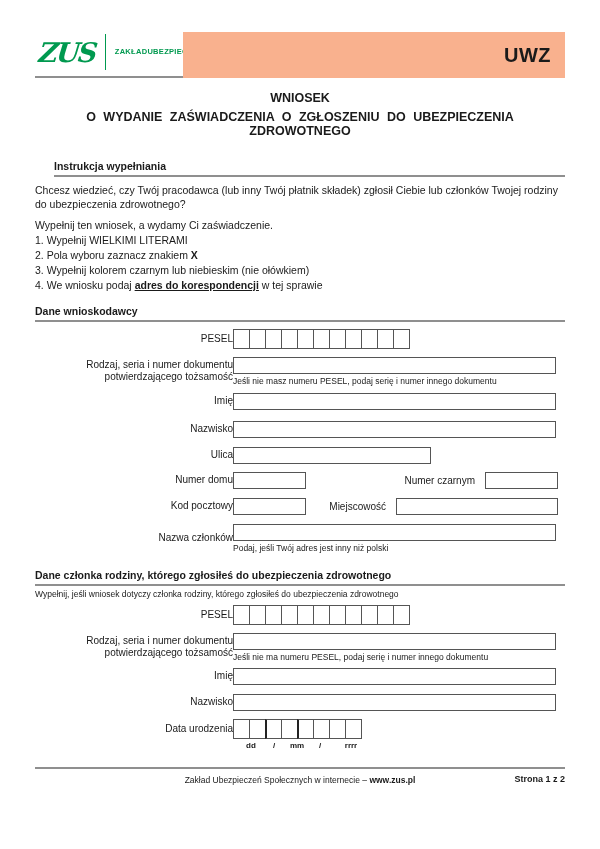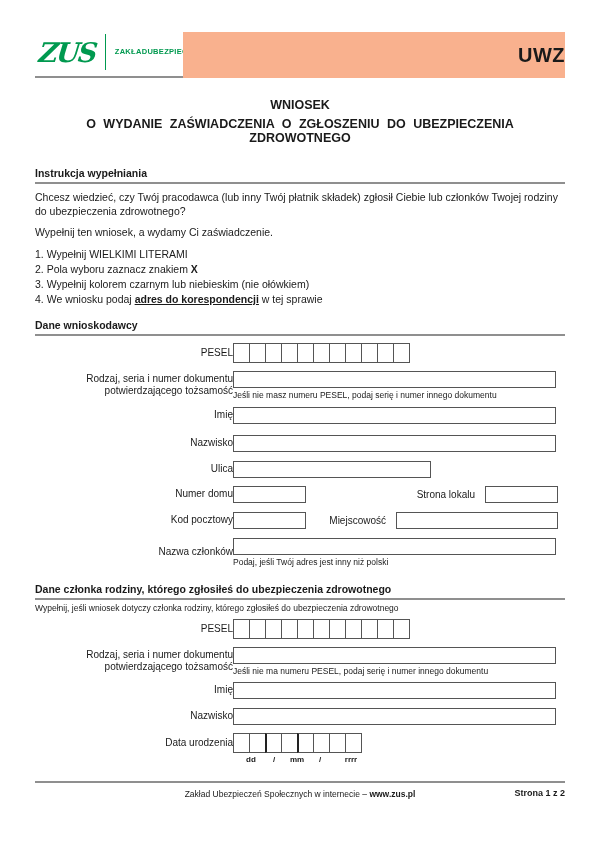--- a/index.html
+++ b/index.html
@@ -35,37 +35,38 @@
   .logo-divider { width: 1px; height: 36px; background: var(--green); }
   .logo-lines {
     display: flex; flex-direction: row;
     font-size: 7.5px; font-weight: bold; line-height: 9.5px;
     letter-spacing: 0.3px; color: var(--green);
   }
   .code-bar {
     position: absolute; left: 148px; right: 0; top: 7px; bottom: -2px;
     background: var(--orange);
     display: flex; align-items: center; justify-content: flex-end;
+    padding-right: 14px;
   }
   .code-text {
     font-size: 20px; font-weight: bold; letter-spacing: 0.5px; color: #1a1a1a;
   }
   
   .content { margin: 0 35px; }
-  .title1 { margin-top: 20px; text-align: center; font-weight: bold; font-size: 12.5px; }
+  .title1 { margin-top: 13px; text-align: center; font-weight: bold; font-size: 12.5px; }
   .title2 { margin-top: 5px;  text-align: center; font-weight: bold; font-size: 12.5px; word-spacing: 4px; }
   .sec-head {
     font-size: 10.5px; font-weight: bold;
     padding-bottom: 3px; border-bottom: 2px solid #8f8f8f;
   }
-  .mt-instr { margin-top: 22px; }
+  .mt-instr { margin-top: 22px; margin-left: 19px; }
   .mt-s1 { margin-top: 12px; }
   .mt-s2 { margin-top: 16px; }
   .intro { margin-top: 7px; font-size: 10.5px; line-height: 1.32; }
-  .ilist { margin-top: 7px; font-size: 10.5px; line-height: 1.43; }
+  .ilist { font-size: 10.5px; line-height: 1.43; }
   .u { text-decoration: underline; }
   .subtitle { margin-top: 3px; font-size: 8.5px; }
   
   .row {
     display: grid; grid-template-columns: 198px 325px;
     align-items: center;
     font-size: 10px;
   }
   .lbl { text-align: right; line-height: 1.2; }
   .ctl { position: relative; }
@@ -190,21 +191,21 @@
       <div class="lbl">Ulica</div>
       <div class="ctl">
           <div class="input w200"></div>
         </div>
     </div>
 
     <div class="row m8">
       <div class="lbl">Numer domu</div>
       <div class="ctl two">
         <div class="input small"></div>
-        <div class="lbl2">Strona lokalu</div>
+        <div class="lbl2">Numer czarnym</div>
         <div class="input small"></div>
       </div>
     </div>
 
     <div class="row m9">
       <div class="lbl">Kod pocztowy</div>
       <div class="ctl two">
         <div class="input small"></div>
         <div class="lbl2">Miejscowość</div>
         <div class="input w164"></div>

